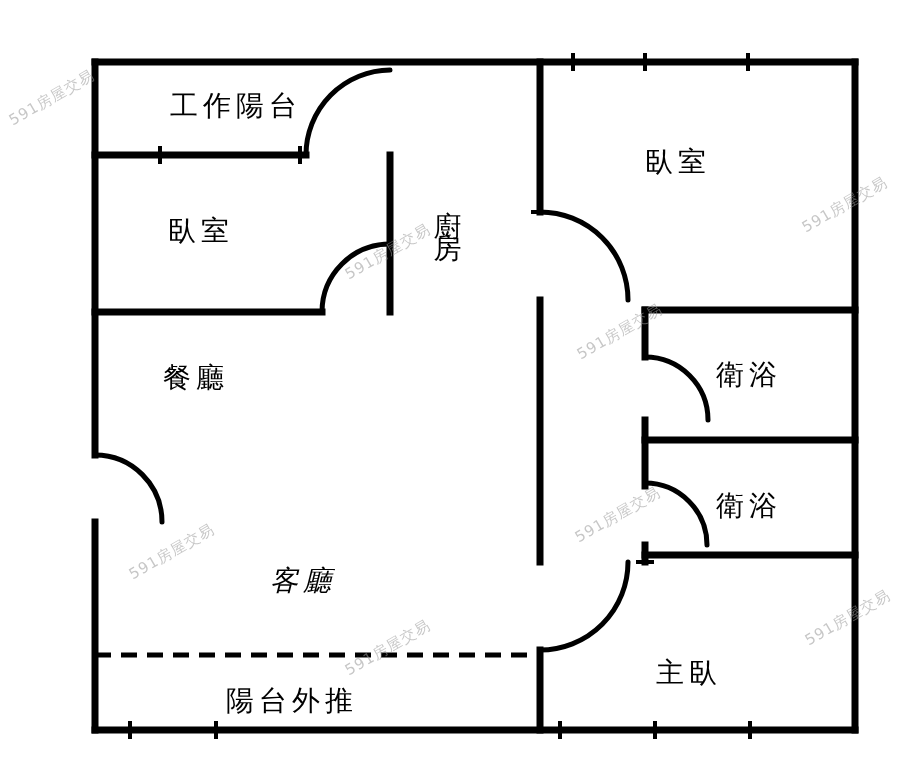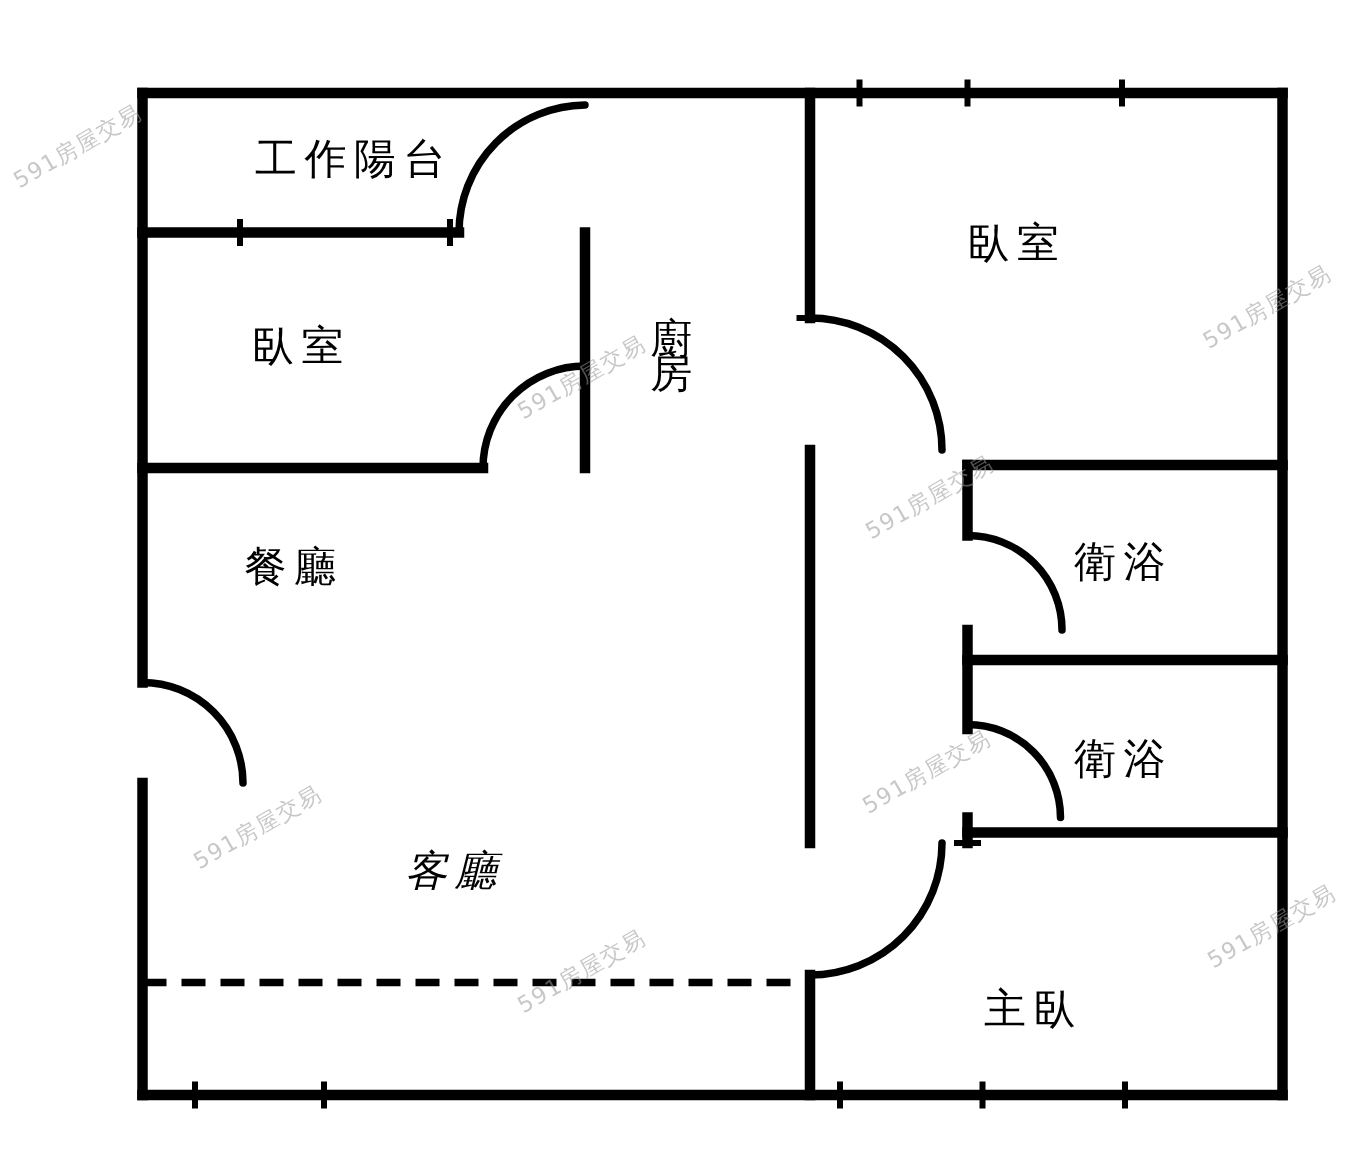--- a/index.html
+++ b/index.html
@@ -94,20 +94,21 @@
   <div class="labels">
     <div class="room-label" style="left:220px; top:106px;margin-left:16px;">工作陽台</div>
     <div class="room-label" style="left:201px; top:231px;">臥室</div>
     <div class="room-label vertical" style="left:447px; top:210px;">廚房</div>
     <div class="room-label" style="left:678px; top:162px;">臥室</div>
     <div class="room-label" style="left:196px; top:378px;">餐廳</div>
     <div class="room-label" style="left:749px; top:375px;">衛浴</div>
     <div class="room-label" style="left:749px; top:506px;">衛浴</div>
     <div class="room-label" style="left:303px; top:581px;font-style:italic;">客廳</div>
     <div class="room-label" style="left:689px; top:651px;margin-top:22px;">主臥</div>
+    <div class="room-label" style="left:292px; top:701px;">陽台外推</div>
   </div>
 
   <div class="watermarks" id="watermarks">
       <span class="wm" style="left: 52px; top: 98px; color: rgb(154, 154, 154);">591房屋交易</span>
       <span class="wm" style="left: 388px; top: 252px; color: rgb(154, 154, 154);">591房屋交易</span>
       <span class="wm" style="left: 845px; top: 205px; color: rgb(154, 154, 154);">591房屋交易</span>
       <span class="wm" style="left: 620px; top: 332px; color: rgb(154, 154, 154);">591房屋交易</span>
       <span class="wm" style="left: 172px; top: 552px; color: rgb(154, 154, 154);">591房屋交易</span>
       <span class="wm" style="left: 618px; top: 515px; color: rgb(154, 154, 154);">591房屋交易</span>
       <span class="wm" style="left: 388px; top: 648px; color: rgb(154, 154, 154);">591房屋交易</span>

